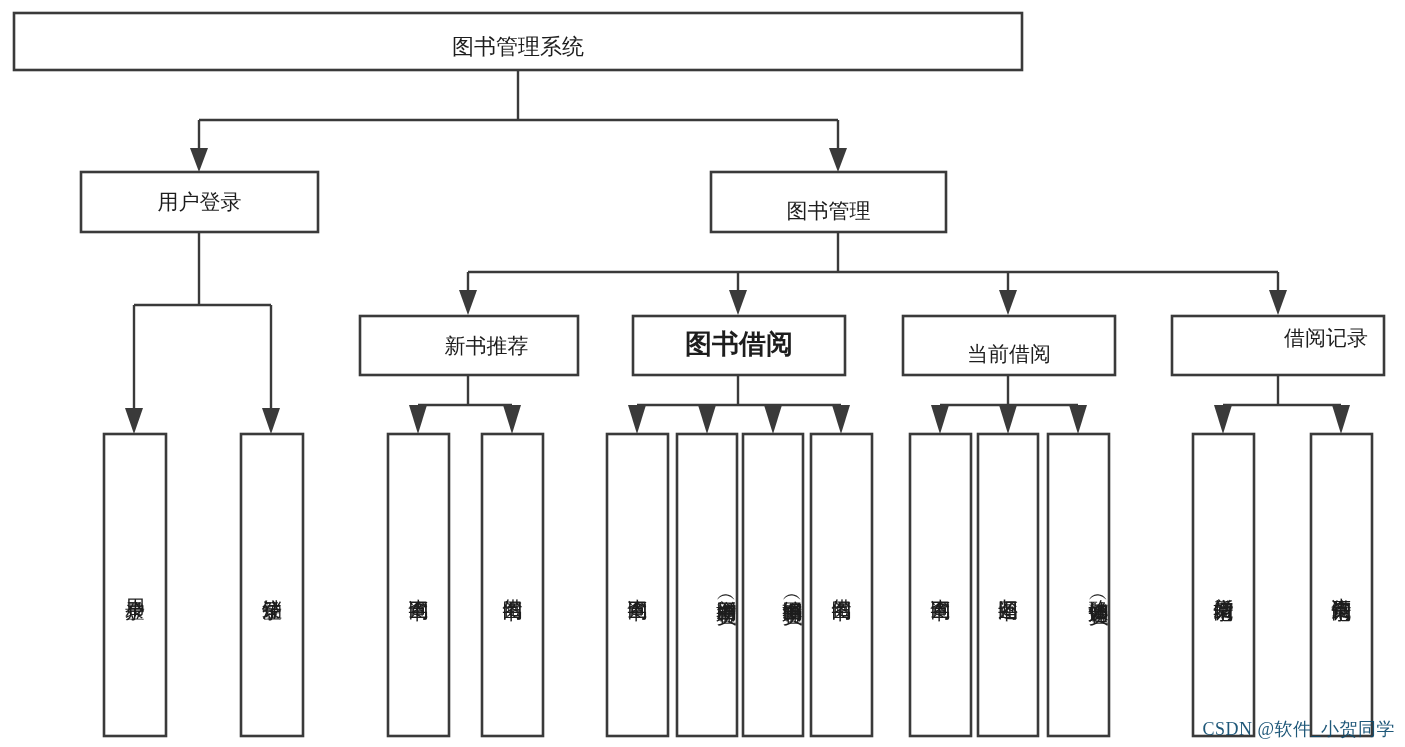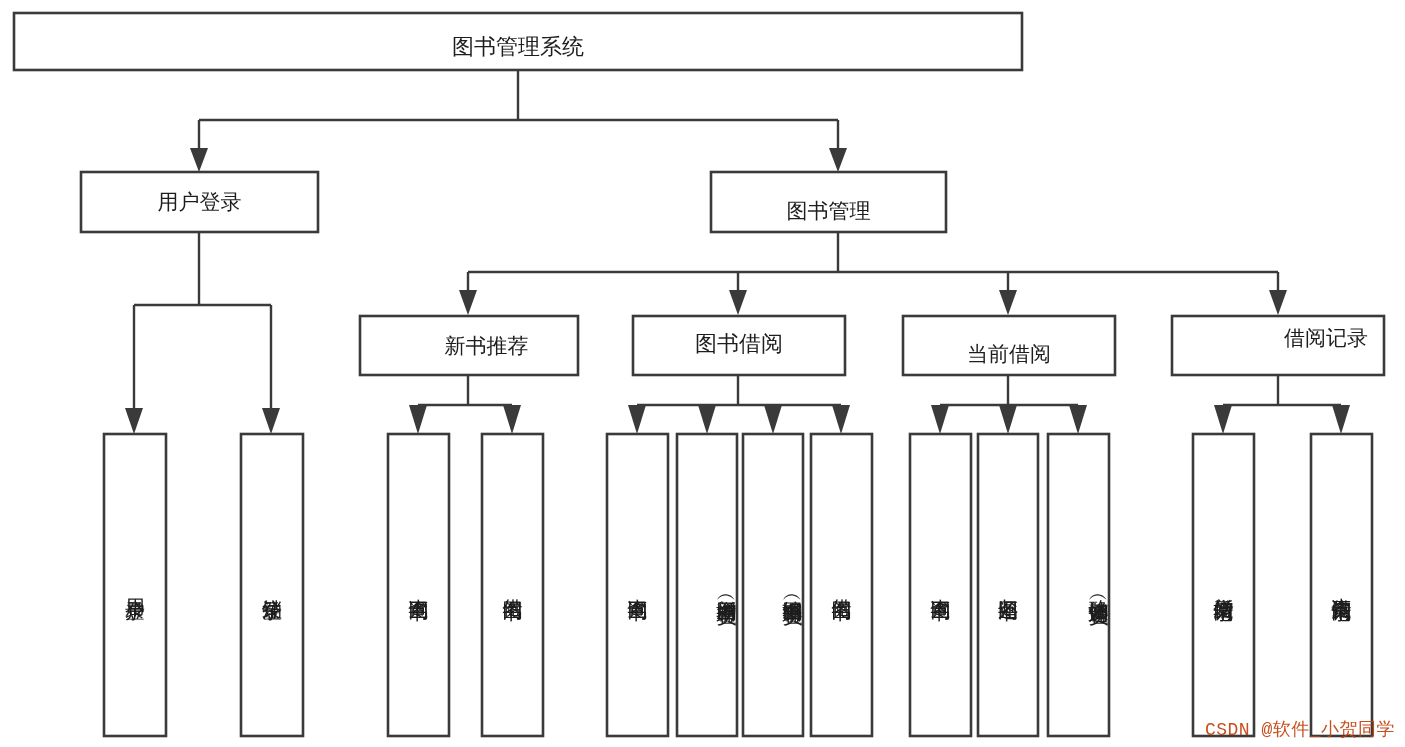--- a/index.html
+++ b/index.html
@@ -70,23 +70,23 @@
     display: flex;
     align-items: center;
     justify-content: center;
     white-space: nowrap;
     pointer-events: none;
   }
   #watermark {
     position: absolute;
     right: 10px;
     bottom: 6px;
-    font-family: Liberation Mono, monospace;
+    font-family: Liberation Serif, serif;
     font-size: 18px;
-    color: #c2410c;
+    color: #0c4a6e;
     opacity: 0.92;
     letter-spacing: 0.5px;
     white-space: nowrap;
     pointer-events: none;
   }
 </style>
 </head>
 <body>
 
 <div id="diagram-root">
@@ -181,21 +181,21 @@
     <rect class="node-box" x="1193" y="434" width="61" height="302"></rect>
     <rect class="node-box" x="1311" y="434" width="61" height="302"></rect>
   </svg>
 
   <div class="hlabel" style="left:14px; top:13px; width:1008px; height:67px; font-size:22px;">图书管理系统</div>
 
   <div class="hlabel" style="left:81px; top:172px; width:237px; height:60px; font-size:21px;">用户登录</div>
   <div class="hlabel" style="left:711px; top:172px; width:235px; height:77px; font-size:21px;">图书管理</div>
 
   <div class="hlabel" style="left:360px; top:316px; width:253px; height:59px; font-size:21px;">新书推荐</div>
-  <div class="hlabel" style="left:633px; top:316px; width:212px; height:55px; font-size:22px;">图书借阅</div>
+  <div class="hlabel" style="left:633px; top:316px; width:212px; height:55px; font-size:27px;font-weight:bold;">图书借阅</div>
   <div class="hlabel" style="left:903px; top:324px; width:212px; height:59px; font-size:21px;">当前借阅</div>
   <div class="hlabel" style="left:1172px; top:316px; width:212px; height:43px; font-size:21px;padding-left:48px;">借阅记录</div>
 
   <div class="vlabel center-v" style="left:104px; top:434px; width:62px; height:302px;">用户登录</div>
   <div class="vlabel center-v" style="left:241px; top:434px; width:62px; height:302px;">注销登录</div>
   <div class="vlabel center-v" style="left:388px; top:434px; width:61px; height:302px;">查询图书</div>
   <div class="vlabel center-v" style="left:482px; top:434px; width:61px; height:302px;">借阅图书</div>
   <div class="vlabel center-v" style="left:607px; top:434px; width:61px; height:302px;">查询图书</div>
   <div class="vlabel" style="left:677px; top:444px; width:60px; height:288px;">新增图书（管理员）</div>
   <div class="vlabel" style="left:743px; top:444px; width:60px; height:288px;">编辑图书（管理员）</div>

